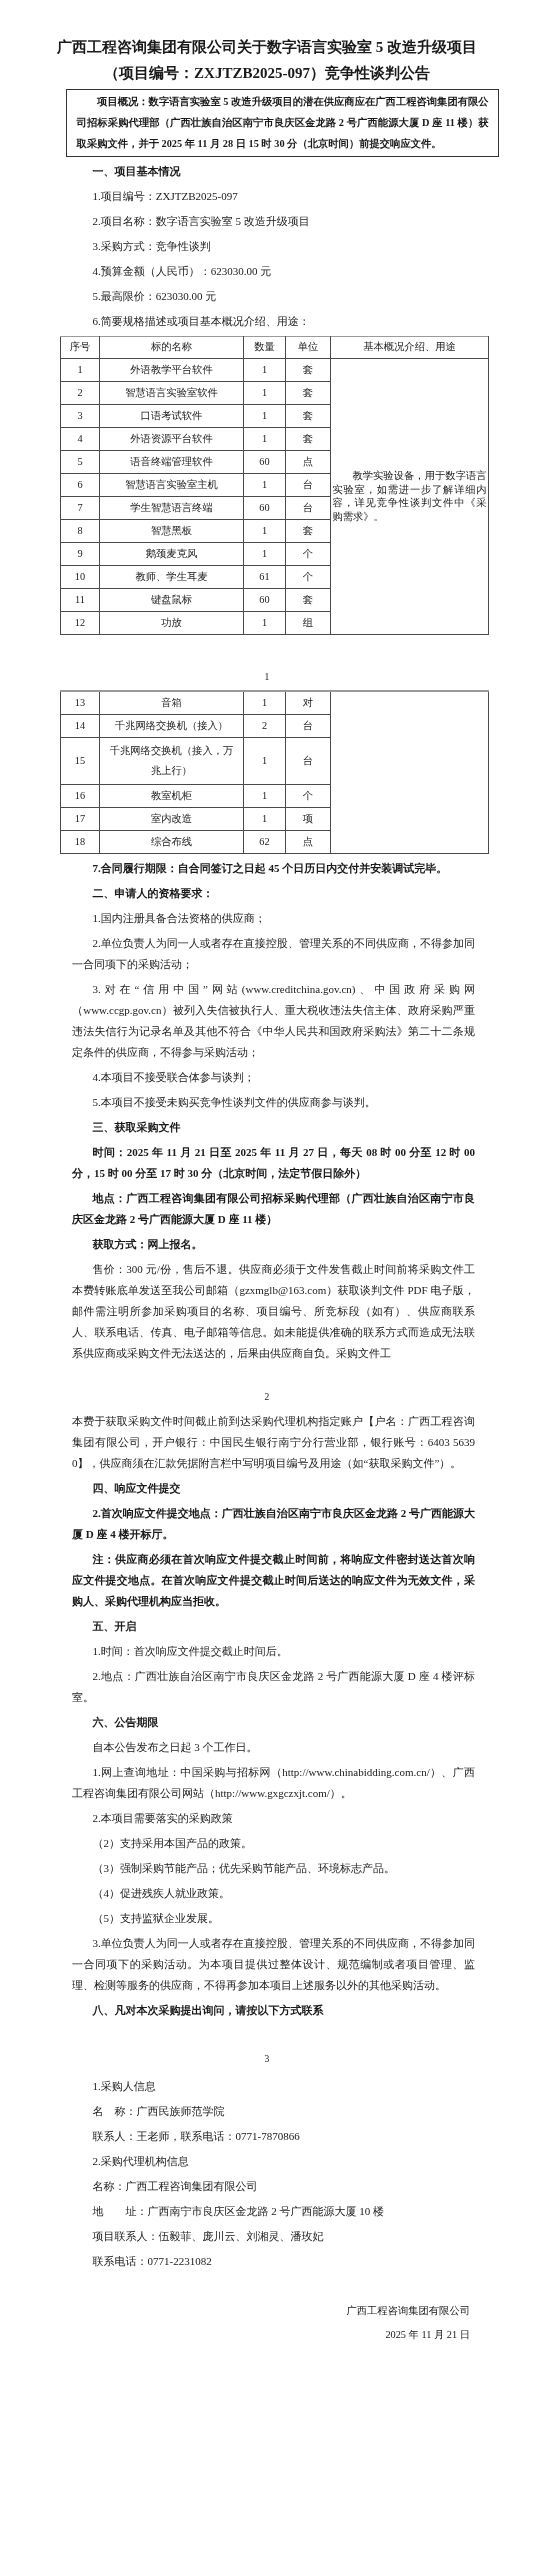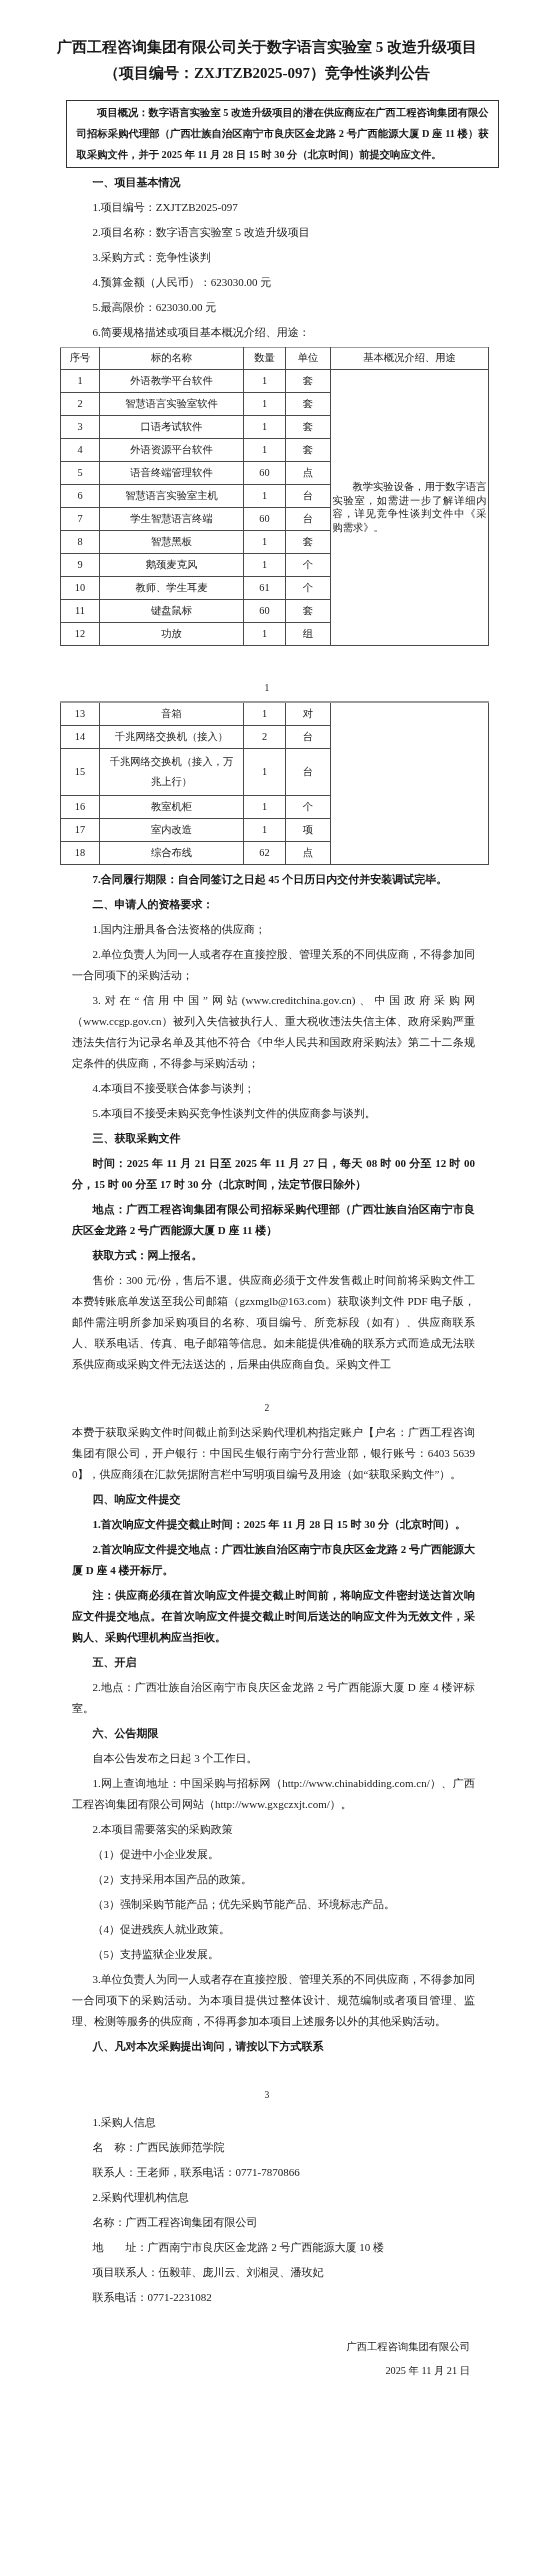--- a/index.html
+++ b/index.html
@@ -7,21 +7,21 @@
     width:548px;height:2576px;overflow:hidden;
     background:#ffffff;color:#1a1a1a;
     font-family:"Liberation Serif","DejaVu Serif",serif;
   }
   .doc{width:534px;height:2576px;position:relative;}
   
   .title-block{padding-top:34px;text-align:center;}
   .title-line{font-size:15px;font-weight:bold;line-height:26px;}
   
   .overview-box{
-    margin:14px auto 0 66px;width:412px;
+    margin:3px auto 0 66px;width:412px;
     border:0.7px solid #333;padding:1.4px 9.6px;
   }
   .overview-box p{margin:0;font-size:10.3px;font-weight:bold;line-height:21px;
     text-indent:20.5px;text-align:justify;}
   
   .body-text{margin:0 68px;width:411px;}
   .body-text p{margin:4px;font-size:11px;line-height:21px;}
   .ind{text-indent:20.5px;}
   .just{text-align:justify;}
   .b{font-weight:bold;}
@@ -234,33 +234,32 @@
     <p class="ind b just">获取方式：网上报名。</p>
     <p class="ind just">售价：300 元/份，售后不退。供应商必须于文件发售截止时间前将采购文件工本费转账底单发送至我公司邮箱（gzxmglb@163.com）获取谈判文件 PDF 电子版，邮件需注明所参加采购项目的名称、项目编号、所竞标段（如有）、供应商联系人、联系电话、传真、电子邮箱等信息。如未能提供准确的联系方式而造成无法联系供应商或采购文件无法送达的，后果由供应商自负。采购文件工</p>
   </div>
 
   <p class="pagenum" id="pg2">2</p>
 
   <div class="body-text">
     <p class="just">本费于获取采购文件时间截止前到达采购代理机构指定账户【户名：广西工程咨询集团有限公司，开户银行：中国民生银行南宁分行营业部，银行账号：6403 5639 0】，供应商须在汇款凭据附言栏中写明项目编号及用途（如“获取采购文件”）。</p>
 
     <p class="ind b">四、响应文件提交</p>
-    <p class="ind b just">1.首次响应文件提交截止时间：2025 年 11 月 28 日 15 时 30 分（北京时间）。</p>
     <p class="ind b just">2.首次响应文件提交地点：广西壮族自治区南宁市良庆区金龙路 2 号广西能源大厦 D 座 4 楼开标厅。</p>
     <p class="ind b just">注：供应商必须在首次响应文件提交截止时间前，将响应文件密封送达首次响应文件提交地点。在首次响应文件提交截止时间后送达的响应文件为无效文件，采购人、采购代理机构应当拒收。</p>
 
     <p class="ind b">五、开启</p>
+    <p class="ind just">1.时间：首次响应文件提交截止时间后。</p>
     <p class="ind just">2.地点：广西壮族自治区南宁市良庆区金龙路 2 号广西能源大厦 D 座 4 楼评标室。</p>
 
     <p class="ind b">六、公告期限</p>
     <p class="ind just">自本公告发布之日起 3 个工作日。</p>
 
     <p class="ind just">1.网上查询地址：中国采购与招标网（http://www.chinabidding.com.cn/）、广西工程咨询集团有限公司网站（http://www.gxgczxjt.com/）。</p>
     <p class="ind just">2.本项目需要落实的采购政策</p>
-    <p class="ind just">（1）促进中小企业发展。</p>
     <p class="ind just">（2）支持采用本国产品的政策。</p>
     <p class="ind just">（3）强制采购节能产品；优先采购节能产品、环境标志产品。</p>
     <p class="ind just">（4）促进残疾人就业政策。</p>
     <p class="ind just">（5）支持监狱企业发展。</p>
     <p class="ind just">3.单位负责人为同一人或者存在直接控股、管理关系的不同供应商，不得参加同一合同项下的采购活动。为本项目提供过整体设计、规范编制或者项目管理、监理、检测等服务的供应商，不得再参加本项目上述服务以外的其他采购活动。</p>
 
     <p class="ind b just">八、凡对本次采购提出询问，请按以下方式联系</p>
   </div>
 
   <p class="pagenum" id="pg3">3</p>

